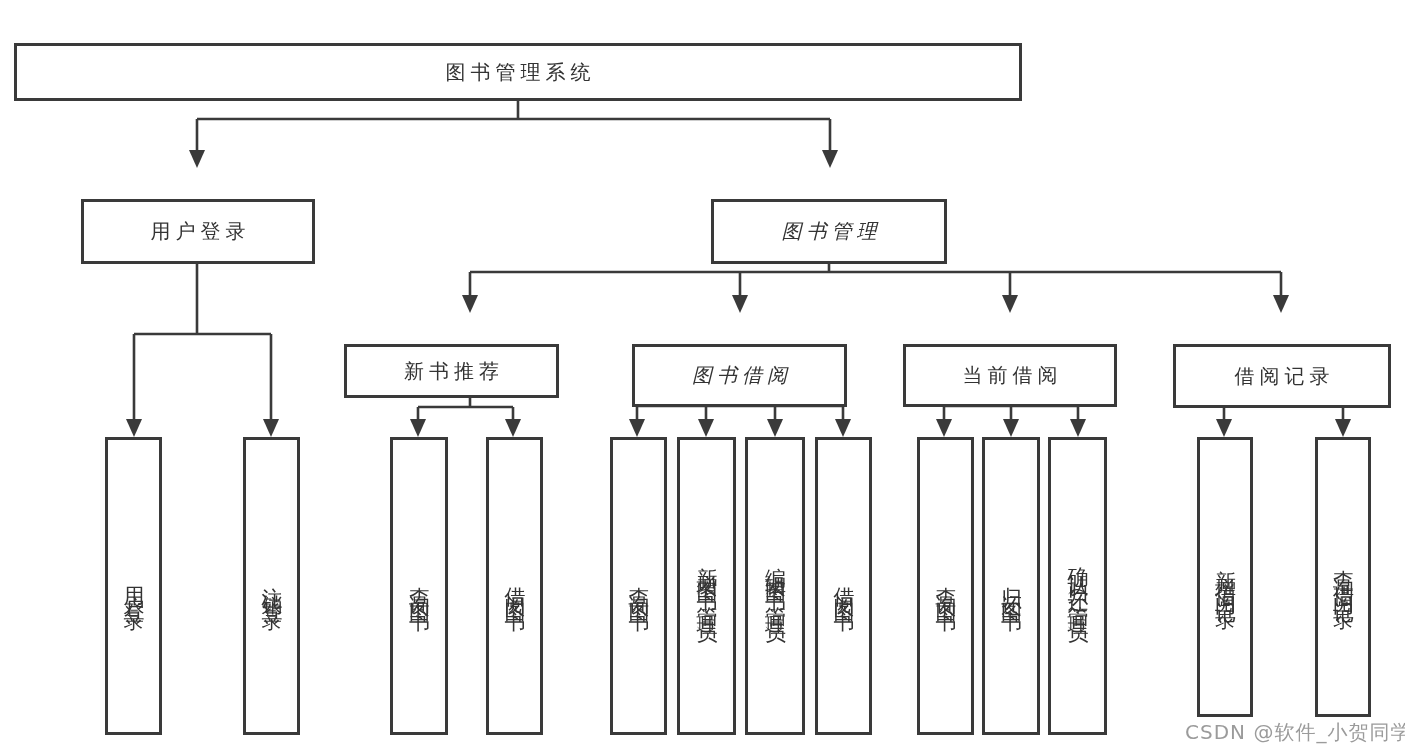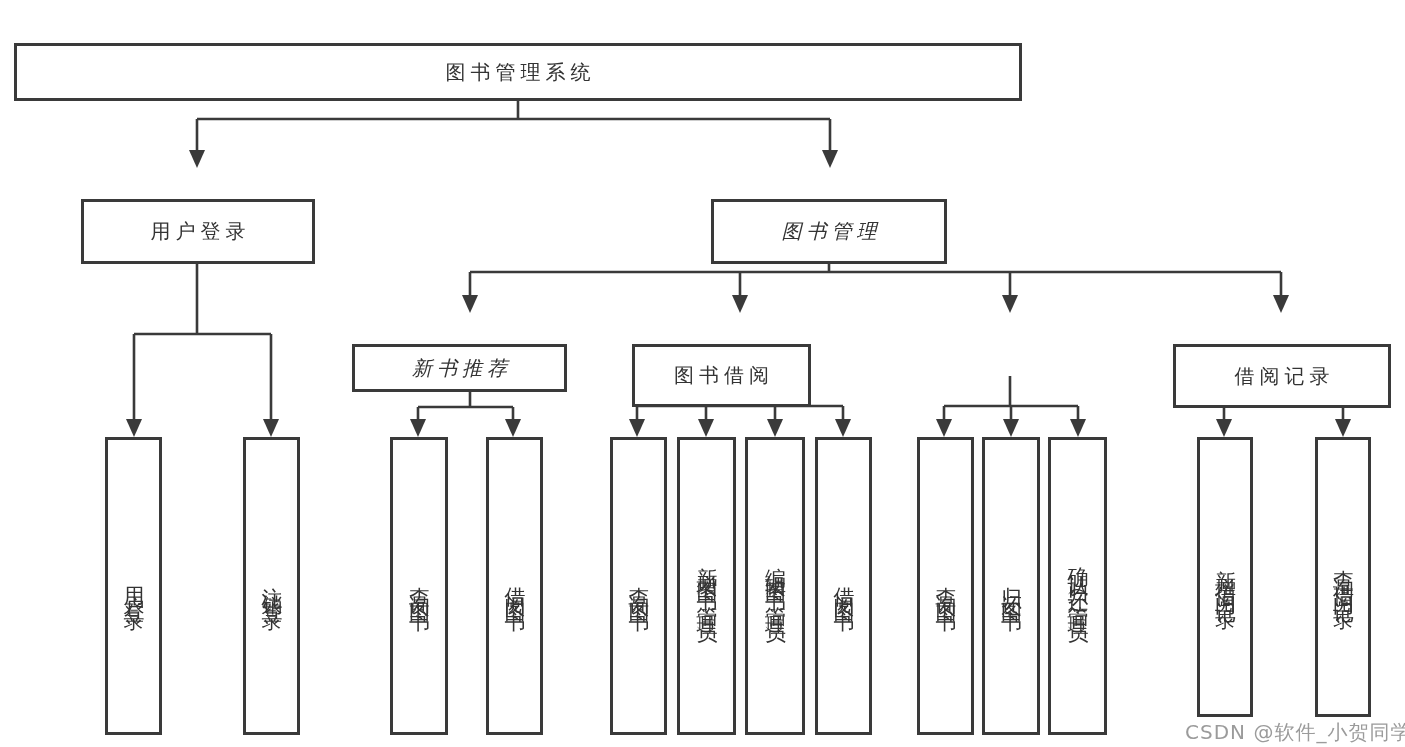--- a/index.html
+++ b/index.html
@@ -93,22 +93,23 @@
     <path d="M1281 376 V406 M1224 406 H1343 M1224 406 V421 M1343 406 V421"></path>
     <polygon points="1216,419 1232,419 1224,437"></polygon>
     <polygon points="1335,419 1351,419 1343,437"></polygon>
   </svg>
 
   <div class="box box-h" style="left:14px;top:12px;width:1008px;height:58px;">图书管理系统</div>
 
   <div class="box box-h" style="left:81px;top:168px;width:234px;height:65px;">用户登录</div>
   <div class="box box-h" style="left:711px;top:168px;width:236px;height:65px;font-style:italic;">图书管理</div>
 
-  <div class="box box-h" style="left:352px;top:313px;width:215px;height:48px;font-style:italic;">新书推荐</div>
-  <div class="box box-h" style="left:632px;top:313px;width:179px;height:63px;">图书借阅</div>
+  <div class="box box-h" style="left:344px;top:313px;width:215px;height:54px;">新书推荐</div>
+  <div class="box box-h" style="left:632px;top:313px;width:215px;height:63px;font-style:italic;">图书借阅</div>
+  <div class="box box-h" style="left:903px;top:313px;width:214px;height:63px;">当前借阅</div>
   <div class="box box-h" style="left:1173px;top:313px;width:218px;height:64px;">借阅记录</div>
 
   <div class="box box-v" style="left:105px;top:437px;width:57px;height:298px;">
     <span>用户登录</span>
   </div>
   <div class="box box-v" style="left:243px;top:437px;width:57px;height:298px;">
     <span>注销登录</span>
   </div>
 
   <div class="box box-v" style="left:390px;top:437px;width:58px;height:298px;">

